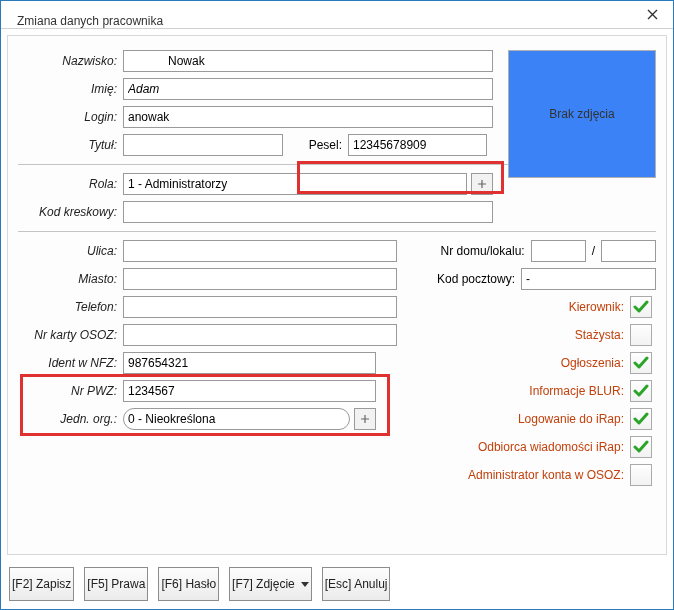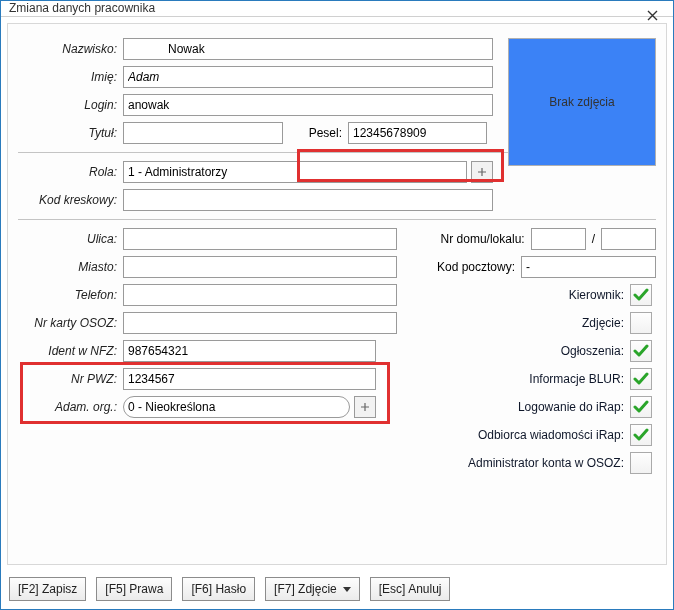--- a/index.html
+++ b/index.html
@@ -15,26 +15,26 @@
   }
   .window {
     border: 1px solid #2a7bbd;
     width: 674px;
     height: 610px;
     display: flex;
     flex-direction: column;
     background: #fff;
   }
   .titlebar {
-    height: 16px;
+    height: 28px;
     background: #fff;
     border-bottom: 1px solid #d0d0d0;
     display: flex;
-    align-items: flex-start;
-    padding: 0 0 0 8px;
+    align-items: flex-end;
+    padding: 0 0 0 16px;
     color: #333;
   }
   .titlebar .spacer { flex: 1; }
   .titlebar .close {
     width: 42px;
     height: 28px;
     display: flex;
     align-items: center;
     justify-content: center;
     cursor: pointer;
@@ -106,43 +106,43 @@
   .check-row {
     display: flex;
     align-items: center;
     justify-content: flex-end;
     margin-bottom: 6px;
     padding-right: 4px;
   }
   .check-row .clabel {
     text-align: right;
     padding-right: 6px;
-    color: #0f172a;
+    color: #c2410c;
   }
   .checkbox {
     width: 22px;
     height: 22px;
     border: 1px solid #aaa;
     background: linear-gradient(#fefefe,#f2f2f2);
     display: inline-flex;
     align-items: center;
     justify-content: center;
     cursor: pointer;
   }
   .checkbox svg { width: 16px; height: 16px; }
   .footer {
     padding: 6px 8px 8px 8px;
     display: flex;
     gap: 10px;
   }
   .btn {
-    height: 24px;
+    height: 34px;
     border: 1px solid #8c8c8c;
     background: linear-gradient(#fdfdfd,#ebebeb);
-    padding: 0 8px;
+    padding: 0 2px;
     font-family: inherit;
     font-size: 12px;
     cursor: pointer;
     display: inline-flex;
     align-items: center;
     gap: 4px;
     color: #222;
   }
   .dropdown-arrow {
     width:0;height:0;border-left:4px solid transparent;border-right:4px solid transparent;border-top:5px solid #333;display:inline-block;margin-left:2px;
@@ -232,21 +232,21 @@
         </div>
         <div class="row">
           <span class="label">Ident w NFZ:</span>
           <input type="text" style="width: 253px;" value="987654321">
         </div>
         <div class="row">
           <span class="label">Nr PWZ:</span>
           <input type="text" style="width: 253px;" value="1234567">
         </div>
         <div class="row">
-          <span class="label">Adam. org.:</span>
+          <span class="label">Jedn. org.:</span>
           <input type="text" style="width: 227px; border-radius: 11px;" value="0 - Nieokreślona">
           <span class="small-btn" style="margin-left:4px">
             <svg width="10" height="10" viewBox="0 0 10 10">
                 <path d="M5 1 L5 9 M1 5 L9 5" stroke="#666" stroke-width="1.2"></path>
               </svg>
           </span>
         </div>
       </div>
 
       <div style="flex:1">
@@ -262,21 +262,21 @@
         </div>
         <div class="check-row">
           <span class="clabel">Kierownik:</span>
           <span class="checkbox">
               <svg viewBox="0 0 16 16">
                 <path d="M2 8 L6 12 L14 3" stroke="#2aa52a" stroke-width="3" fill="none" stroke-linecap="round" stroke-linejoin="round"></path>
               </svg>
             </span>
         </div>
         <div class="check-row">
-          <span class="clabel">Zdjęcie:</span>
+          <span class="clabel">Stażysta:</span>
           <span class="checkbox"></span>
         </div>
         <div class="check-row">
           <span class="clabel">Ogłoszenia:</span>
           <span class="checkbox">
               <svg viewBox="0 0 16 16">
                 <path d="M2 8 L6 12 L14 3" stroke="#2aa52a" stroke-width="3" fill="none" stroke-linecap="round" stroke-linejoin="round"></path>
               </svg>
             </span>
         </div>

